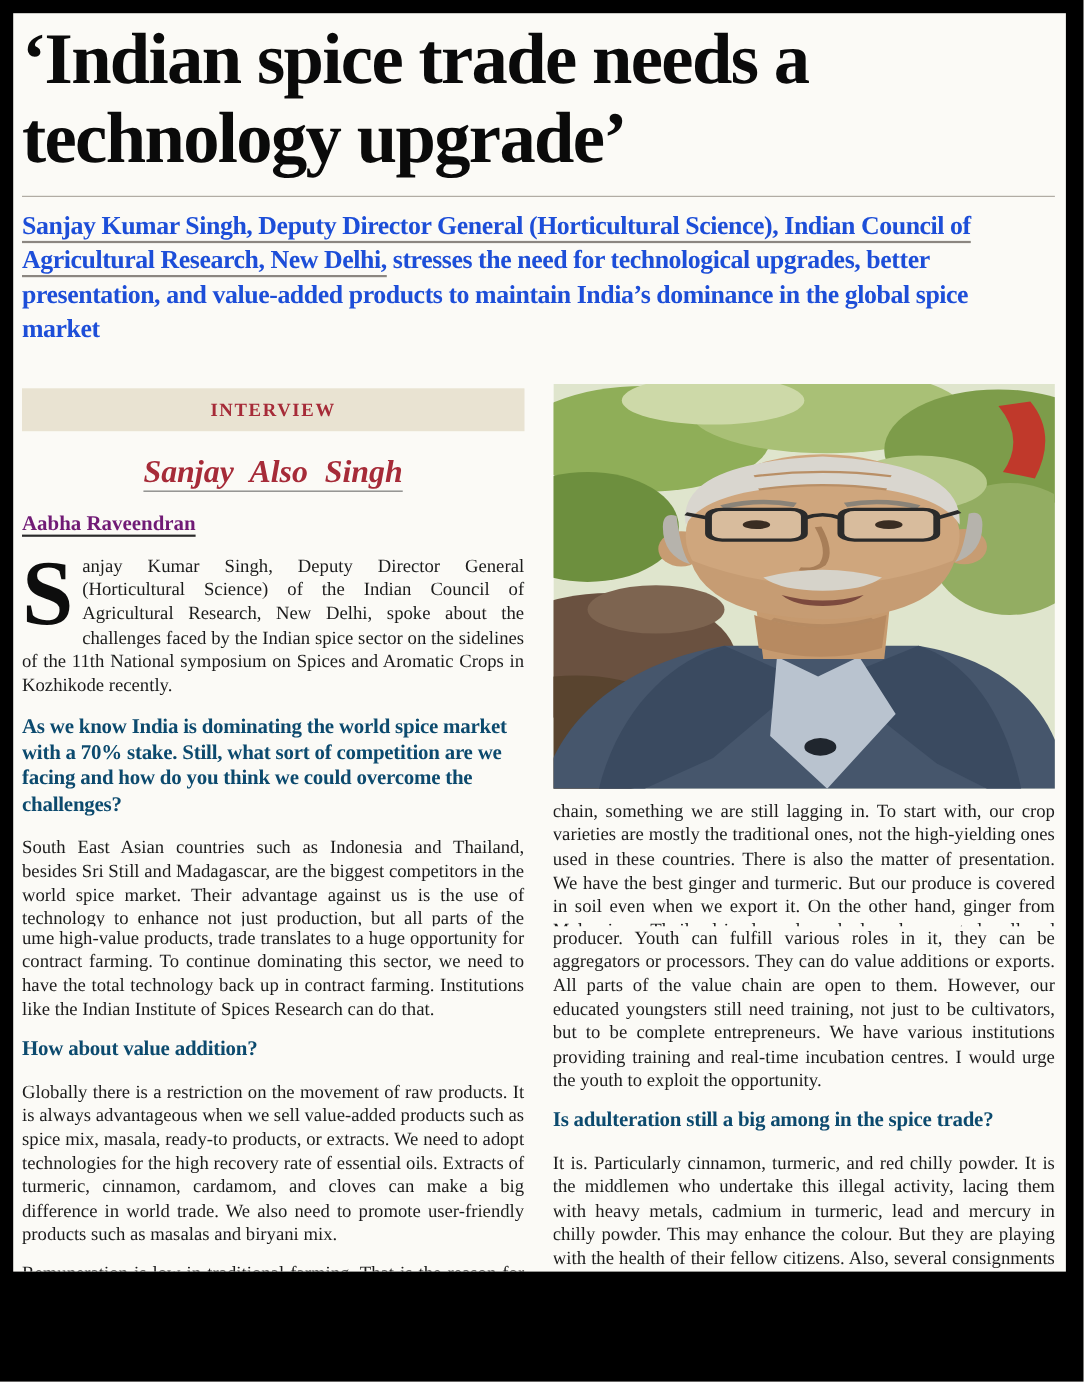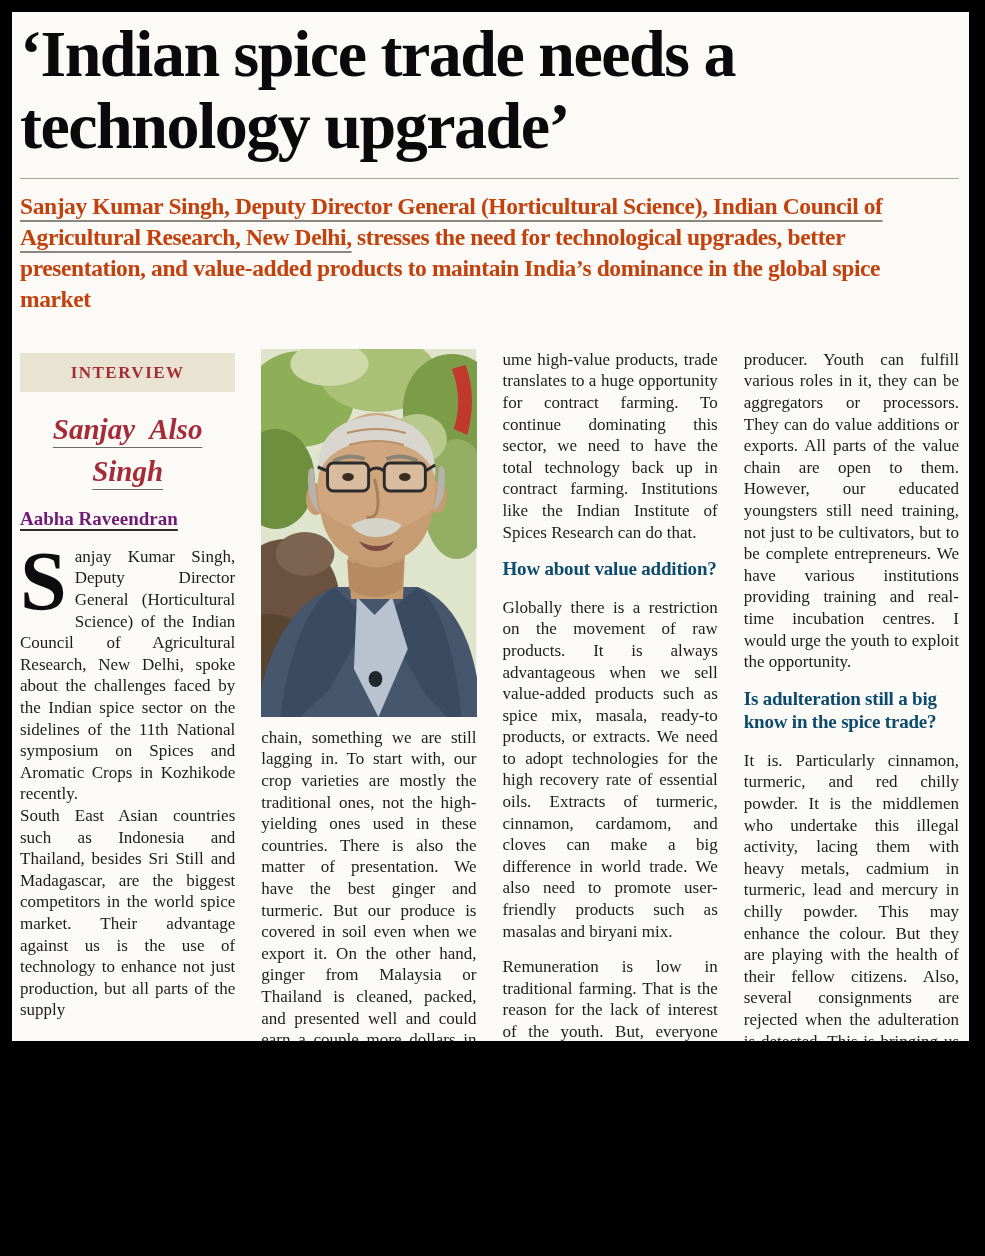--- a/index.html
+++ b/index.html
@@ -1,36 +1,36 @@
 <!DOCTYPE html>
 <html lang="en"><head>
 <meta charset="utf-8">
 <style>
   * { margin:0; padding:0; box-sizing:border-box; }
   html,body { width:985px; height:1256px; }
   body { background:#000; position:relative; font-family:"Liberation Serif", serif; }
   .page {
-    position:absolute; left:12px; top:12px; width:957px; height:1029px;
+    position:absolute; left:12px; top:12px; width:957px; height:1144px;
     background:#fbfaf6; padding:4px 10px 0 8px; overflow:hidden;
   }
   .headline {
     font-family:"Liberation Serif", serif; font-weight:700; color:#0a0a0a;
     font-size:66px; line-height:1.09; letter-spacing:-1.5px; margin-top:2px;
   }
   .rule { border:none; border-top:1px solid #a9a49c; margin:16px 0 12px 0; }
   .standfirst {
-    font-weight:700; color:#c2410c; font-size:23.5px; line-height:31px; letter-spacing:-0.4px;
+    font-weight:700; color:#1d4ed8; font-size:23.5px; line-height:31px; letter-spacing:-0.4px;
     padding-right:6px;
   }
   .standfirst .u {
     text-decoration:underline; text-decoration-color:#8b8680;
     text-decoration-thickness:1.5px; text-underline-offset:6px;
   }
   .body-grid {
-    margin-top:34px; display:grid; grid-template-columns:repeat(4,1fr);
+    margin-top:34px; display:grid; grid-template-columns:repeat(2,1fr);
     column-gap:26px; height:906px; overflow:hidden;
   }
   .col { overflow:hidden; }
   .kicker {
     background:#e9e3d2; text-align:center; padding:10px 4px 9px 4px; margin:4px 0 16px 0;
   }
   .kicker span {
     color:#a62b38; font-weight:700; font-size:17px; letter-spacing:1.5px;
     font-family:"Liberation Serif", serif;
   }
@@ -76,20 +76,21 @@
 
   <div class="body-grid">
 
     <div class="col">
       <div class="kicker">
         <span>INTERVIEW</span>
       </div>
       <div class="signature">Sanjay Also Singh</div>
       <div class="byline">Aabha Raveendran</div>
       <p class="bodytext tight"><span class="dropcap">S</span><span>anjay Kumar Singh, Deputy Director General (Horticultural Science) of the Indian Council of Agricultural Research, New Delhi, spoke about the challenges faced by the Indian spice sector on the sidelines of the 11th National symposium on Spices and Aromatic Crops in Kozhikode recently.</span></p>
+      <p class="question" style="margin-top:16px;">As we know India is dominating the world spice market with a 70% stake. Still, what sort of competition are we facing and how do you think we could overcome the challenges?</p>
       <p class="bodytext">South East Asian countries such as Indonesia and Thailand, besides Sri Still and Madagascar, are the biggest competitors in the world spice market. Their advantage against us is the use of technology to enhance not just production, but all parts of the supply</p>
     </div>
 
     <div class="col">
       <div class="photo-wrap">
         <svg viewBox="0 0 220 368" preserveAspectRatio="none">
 
           <rect x="0" y="0" width="220" height="368" fill="#dfe5cd"></rect>
           <ellipse cx="40" cy="50" rx="55" ry="48" fill="#8fae58"></ellipse>
           <ellipse cx="120" cy="25" rx="60" ry="38" fill="#a9c076"></ellipse>
@@ -153,18 +154,18 @@
 
     <div class="col">
       <p class="bodytext">ume high-value products, trade translates to a huge opportunity for contract farming. To continue dominating this sector, we need to have the total technology back up in contract farming. Institutions like the Indian Institute of Spices Research can do that.</p>
       <p class="question">How about value addition?</p>
       <p class="bodytext">Globally there is a restriction on the movement of raw products. It is always advantageous when we sell value-added products such as spice mix, masala, ready-to products, or extracts. We need to adopt technologies for the high recovery rate of essential oils. Extracts of turmeric, cinnamon, cardamom, and cloves can make a big difference in world trade. We also need to promote user-friendly products such as masalas and biryani mix.</p>
       <p class="bodytext">Remuneration is low in traditional farming. That is the reason for the lack of interest of the youth. But, everyone need not be a</p>
     </div>
 
     <div class="col">
       <p class="bodytext">producer. Youth can fulfill various roles in it, they can be aggregators or processors. They can do value additions or exports. All parts of the value chain are open to them. However, our educated youngsters still need training, not just to be cultivators, but to be complete entrepreneurs. We have various institutions providing training and real-time incubation centres. I would urge the youth to exploit the opportunity.</p>
-      <p class="question">Is adulteration still a big know in the spice trade?</p>
+      <p class="question">Is adulteration still a big among in the spice trade?</p>
       <p class="bodytext">It is. Particularly cinnamon, turmeric, and red chilly powder. It is the middlemen who undertake this illegal activity, lacing them with heavy metals, cadmium in turmeric, lead and mercury in chilly powder. This may enhance the colour. But they are playing with the health of their fellow citizens. Also, several consignments are rejected when the adulteration is detected. This is bringing us a bad name. This needs to be checked. We need to create awareness among the middlemen that quality is as important as brand building.</p>
     </div>
 
   </div>
 </div>
 
 </body></html>

